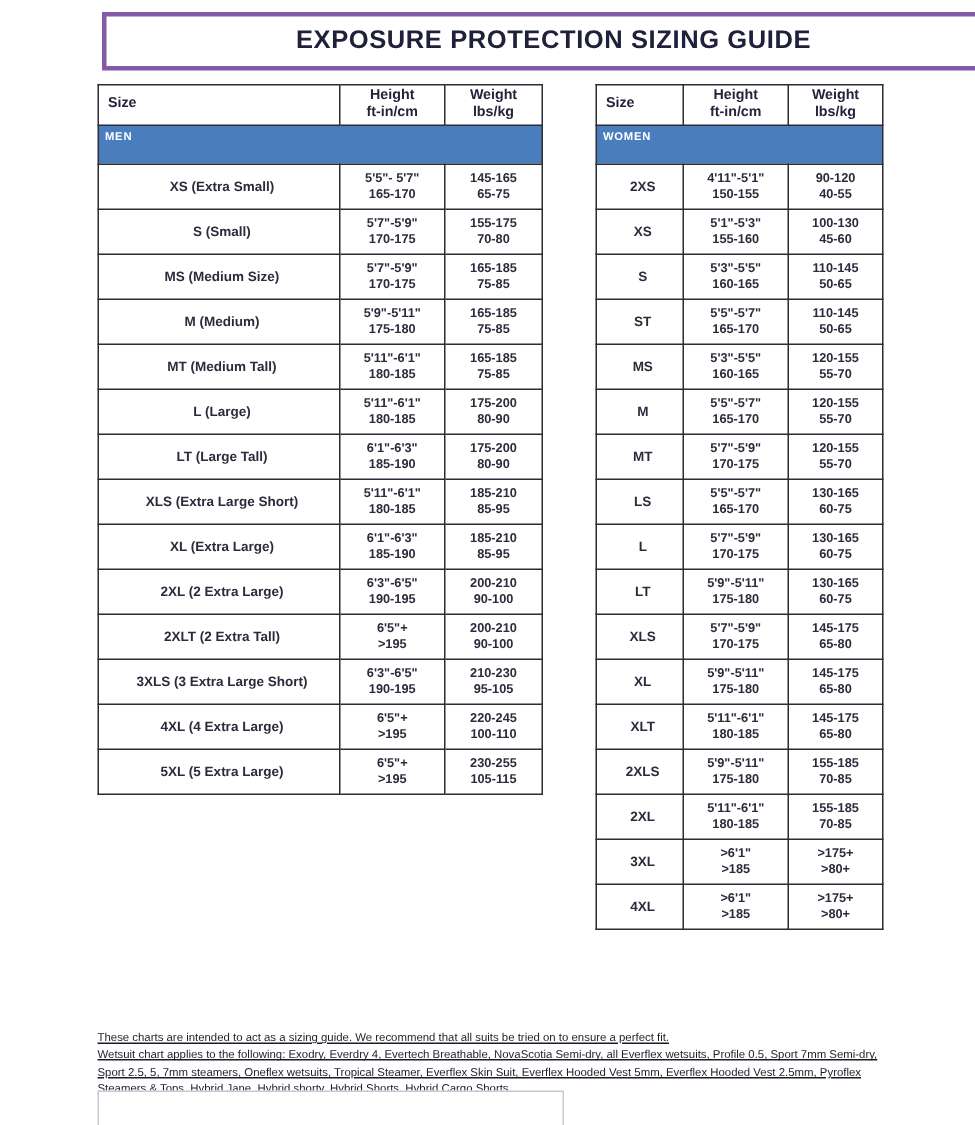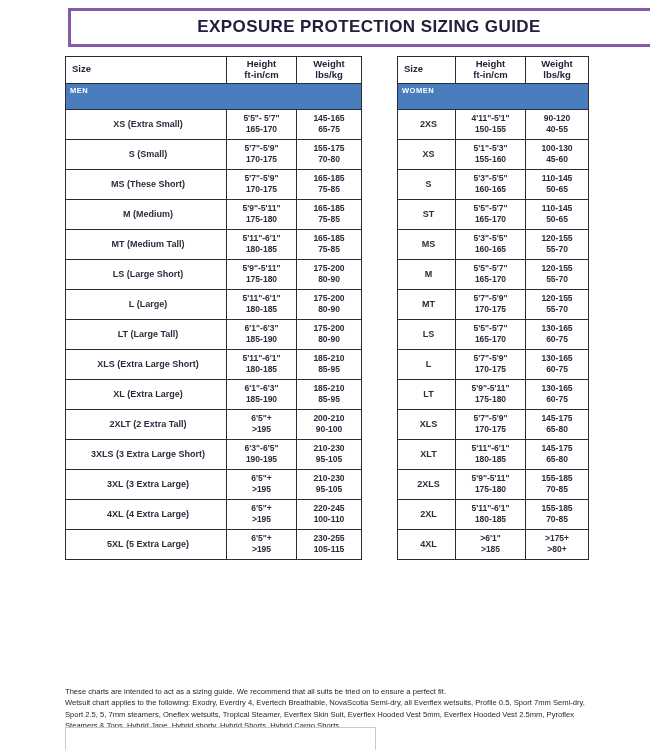--- a/index.html
+++ b/index.html
@@ -59,21 +59,21 @@
     padding: 1px 2px;
   }
   tr.row td.size {
     text-align: center; padding-left: 6px; font-size: 9px;
   }
 
   .footer-note {
     position: absolute; left: 65px; top: 686px; width: 522px;
     font-size: 7.6px; line-height: 1.5; color: #1d1d28;
   }
-  .footer-note p { margin: 0; }
+  .footer-note p { margin: 0; text-decoration: underline; }
 
   .bottom-tab {
     position: absolute; left: 65px; top: 727px;
     border: 1px solid #c9c9d6;
     background: #ffffff;
     padding: 24px 13px 6px 13px;
     font-size: 14px; font-weight: bold; letter-spacing: 0.4px;
     cursor: pointer;
     white-space: nowrap;
     text-align: right;
@@ -105,38 +105,33 @@
             <td class="size">XS (Extra Small)</td>
             <td>5'5"- 5'7"<br>165-170</td>
             <td>145-165<br>65-75</td>
           </tr>
           <tr class="row">
             <td class="size">S (Small)</td>
             <td>5'7"-5'9"<br>170-175</td>
             <td>155-175<br>70-80</td>
           </tr>
           <tr class="row">
-            <td class="size">MS (These Short)</td>
+            <td class="size">MS (Medium Size)</td>
             <td>5'7"-5'9"<br>170-175</td>
             <td>165-185<br>75-85</td>
           </tr>
           <tr class="row">
             <td class="size">M (Medium)</td>
             <td>5'9"-5'11"<br>175-180</td>
             <td>165-185<br>75-85</td>
           </tr>
           <tr class="row">
             <td class="size">MT (Medium Tall)</td>
             <td>5'11"-6'1"<br>180-185</td>
             <td>165-185<br>75-85</td>
-          </tr>
-          <tr class="row">
-            <td class="size">LS (Large Short)</td>
-            <td>5'9"-5'11"<br>175-180</td>
-            <td>175-200<br>80-90</td>
           </tr>
           <tr class="row">
             <td class="size">L  (Large)</td>
             <td>5'11"-6'1"<br>180-185</td>
             <td>175-200<br>80-90</td>
           </tr>
           <tr class="row">
             <td class="size">LT (Large Tall)</td>
             <td>6'1"-6'3"<br>185-190</td>
             <td>175-200<br>80-90</td>
@@ -145,32 +140,32 @@
             <td class="size">XLS (Extra Large Short)</td>
             <td>5'11"-6'1"<br>180-185</td>
             <td>185-210<br>85-95</td>
           </tr>
           <tr class="row">
             <td class="size">XL (Extra Large)</td>
             <td>6'1"-6'3"<br>185-190</td>
             <td>185-210<br>85-95</td>
           </tr>
           <tr class="row">
+            <td class="size">2XL  (2 Extra Large)</td>
+            <td>6'3"-6'5"<br>190-195</td>
+            <td>200-210<br>90-100</td>
+          </tr>
+          <tr class="row">
             <td class="size">2XLT  (2 Extra Tall)</td>
             <td>6'5"+<br>&gt;195</td>
             <td>200-210<br>90-100</td>
           </tr>
           <tr class="row">
             <td class="size">3XLS  (3 Extra Large Short)</td>
             <td>6'3"-6'5"<br>190-195</td>
-            <td>210-230<br>95-105</td>
-          </tr>
-          <tr class="row">
-            <td class="size">3XL  (3 Extra Large)</td>
-            <td>6'5"+<br>&gt;195</td>
             <td>210-230<br>95-105</td>
           </tr>
           <tr class="row">
             <td class="size">4XL  (4 Extra Large)</td>
             <td>6'5"+<br>&gt;195</td>
             <td>220-245<br>100-110</td>
           </tr>
           <tr class="row">
             <td class="size">5XL (5 Extra Large)</td>
             <td>6'5"+<br>&gt;195</td>
@@ -237,33 +232,43 @@
             <td class="size">LT</td>
             <td>5'9"-5'11"<br>175-180</td>
             <td>130-165<br>60-75</td>
           </tr>
           <tr class="row">
             <td class="size">XLS</td>
             <td>5'7"-5'9"<br>170-175</td>
             <td>145-175<br>65-80</td>
           </tr>
           <tr class="row">
+            <td class="size">XL</td>
+            <td>5'9"-5'11"<br>175-180</td>
+            <td>145-175<br>65-80</td>
+          </tr>
+          <tr class="row">
             <td class="size">XLT</td>
             <td>5'11"-6'1"<br>180-185</td>
             <td>145-175<br>65-80</td>
           </tr>
           <tr class="row">
             <td class="size">2XLS</td>
             <td>5'9"-5'11"<br>175-180</td>
             <td>155-185<br>70-85</td>
           </tr>
           <tr class="row">
             <td class="size">2XL</td>
             <td>5'11"-6'1"<br>180-185</td>
             <td>155-185<br>70-85</td>
+          </tr>
+          <tr class="row">
+            <td class="size">3XL</td>
+            <td>&gt;6'1"<br>&gt;185</td>
+            <td>&gt;175+<br>&gt;80+</td>
           </tr>
           <tr class="row">
             <td class="size">4XL</td>
             <td>&gt;6'1"<br>&gt;185</td>
             <td>&gt;175+<br>&gt;80+</td>
           </tr>
         </tbody>
       </table>
   </div>
 

